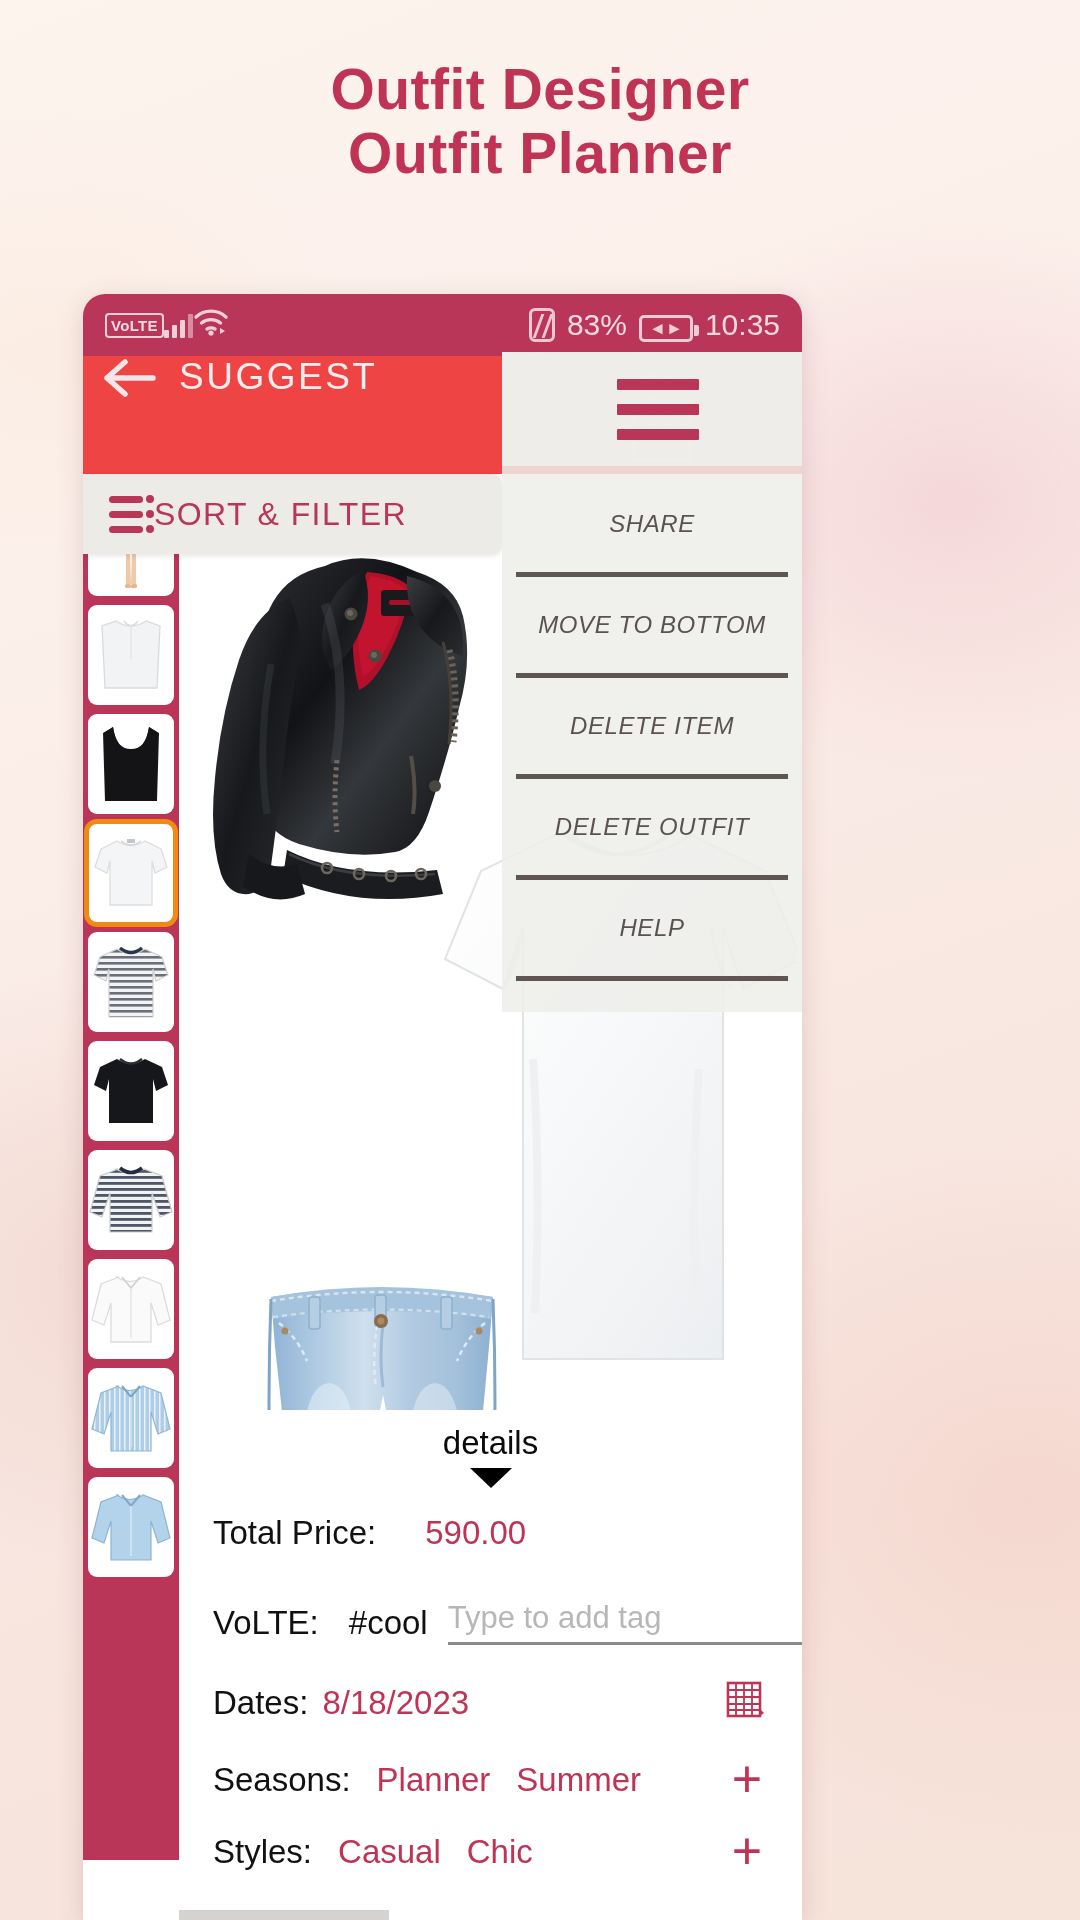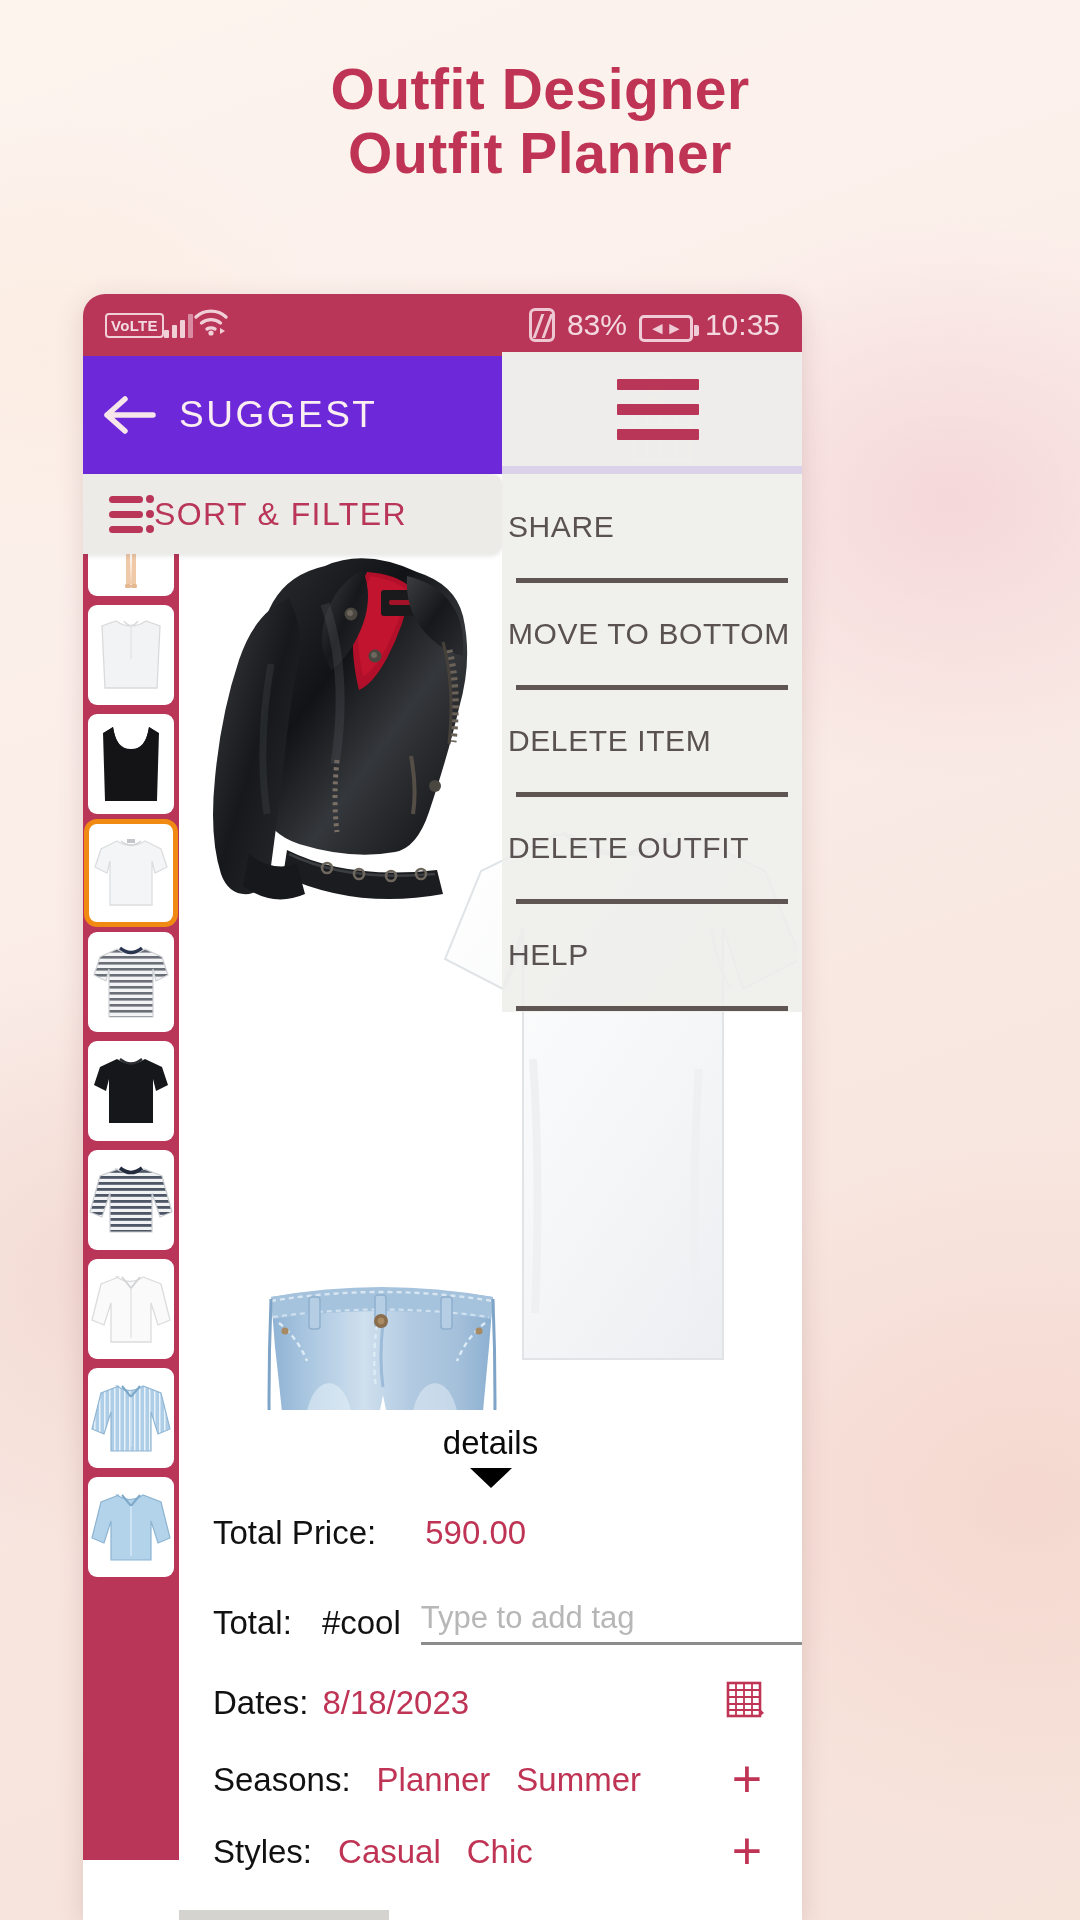--- a/index.html
+++ b/index.html
@@ -68,22 +68,22 @@
     display:flex; align-items:center; justify-content:center;
   }
   .batt::after{
     content:""; position:absolute; right:-9px; top:7px;
     width:5px; height:11px; background:#efccd5; border-radius:0 2px 2px 0;
   }
   .bolt { font-size:17px; color:#efccd5; line-height:1; }
 
   
   #appbar {
-    height:118px; background:#6d28d9;
-    display:flex; align-items:center; position:relative;
+    height:118px; background:#ef4444;
+    display:flex; align-items:flex-start; position:relative;
   }
   #back-arrow { width:96px; display:flex; align-items:center; justify-content:center; }
   #appbar h1 {
     color:#fbeef1; font-size:37px; font-weight:normal;
     letter-spacing:2.5px;
   }
   #hanger-icon { position:absolute; left:512px; top:10px; width:108px; height:100px; }
 
   
   #menu-panel {
@@ -94,23 +94,24 @@
   }
   #hamburger {
     height:114px; display:flex; flex-direction:column;
     justify-content:center; align-items:center; gap:14px;
     padding-left:40px; padding-right:28px;
     background:rgba(238,237,234,.97);
   }
   #hamburger span { display:block; width:82px; height:11px; background:#b93659; border-radius:1px; }
   #menu-list { padding-top:10px; }
   .menu-item {
-    color:#5a5250;
-    font-size:30px; letter-spacing:.6px;
+    text-align:center; color:#5a5250;
+    font-size:24px; letter-spacing:.6px;
     padding:34px 6px 34px;
+    font-style:italic;
   }
   .menu-sep { height:5px; background:#5f5553; margin:0 14px; }
 
   
   #sortbar {
     position:absolute; left:0; top:180px; z-index:30;
     width:419px; height:80px;
     background:#ecebe8;
     border-radius:0 10px 10px 0;
     display:flex; align-items:center; 
@@ -522,21 +523,21 @@
       <span class="dt">details</span>
       <div class="caret"></div>
     </div>
 
     <div class="drow" style="gap:35px;">
       <span class="k">Total Price:</span>
       <span class="v">590.00</span>
     </div>
 
     <div class="drow" style="margin-top:48px;">
-      <span class="k">Total:</span>
+      <span class="k">VoLTE:</span>
       <span class="tagchip">#cool</span>
       <input class="taginput" placeholder="Type to add tag" style="">
     </div>
 
     <div class="drow" style="margin-top:34px;">
       <span class="k">Dates:</span>
       <span class="v">8/18/2023</span>
       <span id="cal-icon">
         <svg width="38" height="40" viewBox="0 0 38 40">
           <rect x="2" y="4" width="32" height="33" fill="none" stroke="#bf3455" stroke-width="2.6"></rect>

